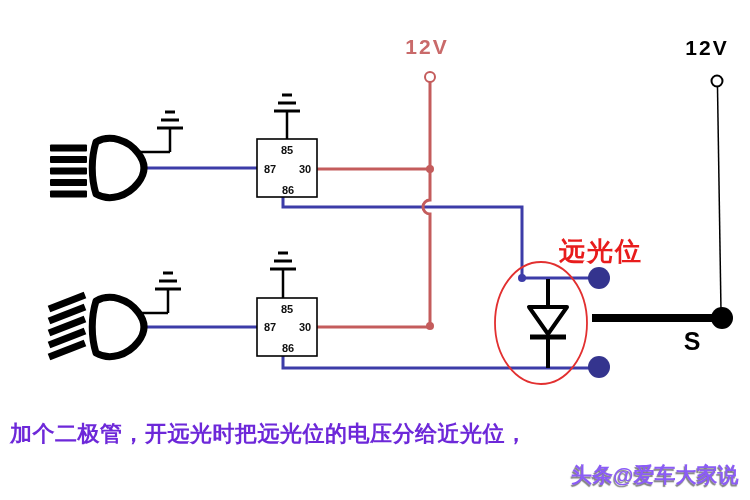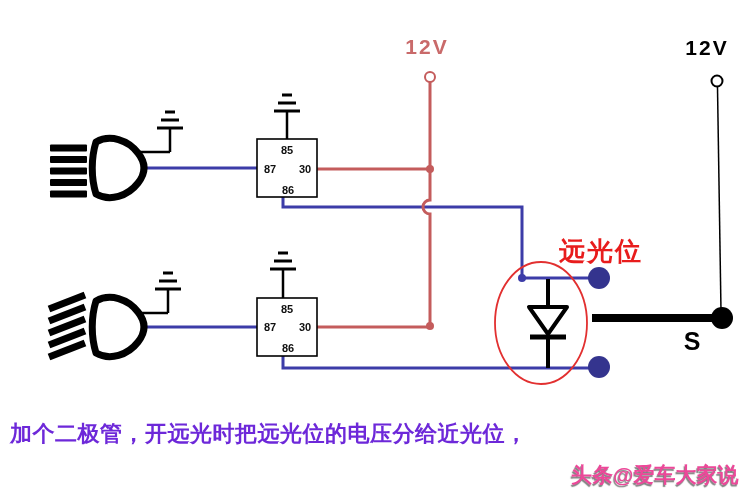--- a/index.html
+++ b/index.html
@@ -21,21 +21,21 @@
 
   .lbl{position:absolute;transform:translate(-50%,-50%);white-space:nowrap;font-weight:bold;}
   .supply-red{color:var(--supply-red-text,#c96a6a);font-size:21px;letter-spacing:2px;}
   .supply-black{color:#000;font-size:21px;letter-spacing:2px;}
   .beam{color:var(--beam-label-red,#e81c1c);font-size:26px;letter-spacing:2px;}
   .swlbl{color:#000;font-size:25px;}
   .pin{position:absolute;transform:translate(-50%,-50%);font-size:11px;font-weight:bold;color:#101010;white-space:nowrap;}
   .caption{position:absolute;left:10px;top:408px;font-size:22px;font-weight:bold;color:#6d28d9;line-height:28px;letter-spacing:.5px;white-space:nowrap;margin-top:12px;}
   .watermark{
     position:absolute;left:571px;top:461px;font-size:21px;font-weight:bold;white-space:nowrap;
-    color:#ec4899;text-shadow:-1px 2px 1px #818181,1px -1px 0 #ffffff;
+    color:#8b5cf6;text-shadow:-1px 2px 1px #818181,1px -1px 0 #ffffff;
   }
 </style>
 </head>
 <body>
 
 <div class="canvas">
 
   <svg width="750" height="500" viewBox="0 0 750 500">
 
     <g>

